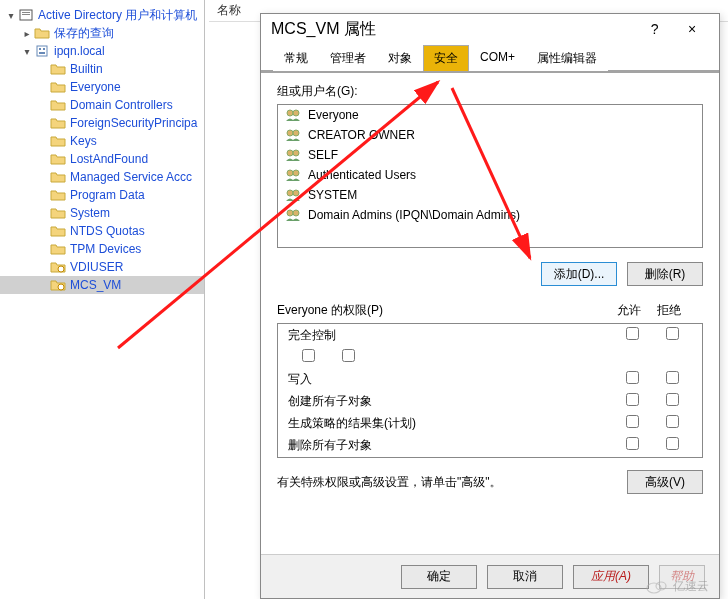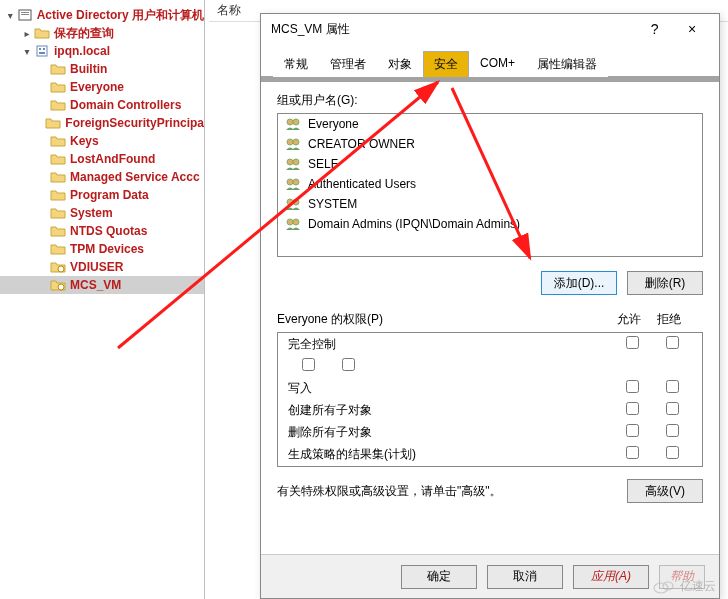--- a/index.html
+++ b/index.html
@@ -2,54 +2,54 @@
 <html><head>
 <meta charset="utf-8">
 <style>
 * { box-sizing: border-box; margin: 0; padding: 0; font-family: "Microsoft YaHei", "Segoe UI", sans-serif; font-size: 12px; }
 body { background: #fff; width: 728px; height: 599px; overflow: hidden; position: relative; }
 .main-layout { display: flex; height: 100%; }
 .left-pane { width: 205px; border-right: 1px solid #c0c0c0; background: #fff; overflow: hidden; padding-top: 6px; }
 .tree-row { display: flex; align-items: center; height: 18px; padding-left: 4px; cursor: default; white-space: nowrap; }
 .tree-row .exp { width: 14px; height: 14px; display: inline-flex; align-items: center; justify-content: center; color: #555; font-size: 10px; }
 .tree-row .icon { width: 16px; height: 16px; display: inline-flex; align-items: center; justify-content: center; margin-right: 4px; }
-.tree-row .label { color: #b91c1c; font-weight: bold; }
+.tree-row .label { color: #1d4ed8; }
 .tree-row.selected { background: #d0d0d0; }
 .tree-row.selected .label { background: #d0d0d0; }
 .indent1 { padding-left: 20px; }
 .indent2 { padding-left: 36px; }
 .right-pane-wrap { flex: 1; position: relative; background: #fff; }
 .col-header { position: absolute; top: 0; left: 4px; right: 0; height: 22px; border-bottom: 1px solid #ddd; display: flex; align-items: center; padding-left: 8px; color: #333; }
 
 .dialog { position: absolute; left: 260px; top: 13px; width: 460px; height: 586px; background: #fff; border: 1px solid #888; box-shadow: 2px 2px 8px rgba(0,0,0,0.15); }
 .dlg-title { height: 30px; display: flex; align-items: center; padding: 0 10px; background: #fff; }
-.dlg-title .t { flex: 1; font-size: 12px; }
+.dlg-title .t { flex: 1; font-size: 16px; }
 .dlg-title .btns span { display: inline-block; width: 34px; text-align: center; font-size: 14px; cursor: default; }
-.tabs { display: flex; border-bottom: 6px solid #a3a3a3; padding-left: 12px; margin-top: 6px; }
+.tabs { display: flex; border-bottom: 3px solid #a3a3a3; padding-left: 12px; }
 .tab { padding: 4px 10px; border: 1px solid transparent; border-bottom: none; background: #fff; cursor: default; position: relative; top: 1px; }
 .tab.active { border-color: #aaa; background: #eab308; }
 .tab-body { padding: 10px 16px; }
 .grp-label { margin-bottom: 4px; }
 .listbox { border: 1px solid #888; height: 144px; overflow-y: scroll; background: #fff; }
 .listitem { display: flex; align-items: center; height: 20px; padding-left: 6px; cursor: default; }
 .listitem .picon { width: 20px; height: 16px; display: inline-flex; align-items: center; justify-content: center; margin-right: 4px; }
 .row-btns { display: flex; justify-content: flex-end; gap: 10px; margin-top: 14px; }
 .btn { min-width: 76px; height: 24px; border: 1px solid #888; background: #e9e9e9; cursor: default; display: inline-flex; align-items: center; justify-content: center; padding: 0 10px; }
 .btn.hl { border: 1px solid #2a8dd4; background: #eaf4fc; }
 .perm-head { display: flex; justify-content: flex-end; gap: 16px; padding-right: 22px; margin-top: 16px; }
 .perm-list { border: 1px solid #888; margin-top: 4px; height: 135px; overflow-y: scroll; background: #fff; }
 .perm-row { display: flex; align-items: center; height: 22px; padding: 0 10px; }
 .perm-row .pn { flex: 1; }
 .perm-row .cb { width: 40px; text-align: center; }
 input[type=checkbox] { width: 13px; height: 13px; }
 .adv-row { display: flex; align-items: center; margin-top: 12px; }
 .adv-row .txt { flex: 1; color: #000; }
 .bottom-btns { position: absolute; left: 0; right: 0; bottom: 0; height: 44px; border-top: 1px solid #ccc; background: #f0f0f0; display: flex; align-items: center; justify-content: flex-end; padding-right: 14px; gap: 10px; }
 .btn.dis { color: #b91c1c; font-style: italic; }
-.watermark { position: absolute; right: 12px; bottom: 4px; opacity: 0.55; display: flex; align-items: center; gap: 5px; color: #888; font-size: 14px; }
+.watermark { position: absolute; right: 19px; bottom: 4px; opacity: 0.55; display: flex; align-items: center; gap: 5px; color: #888; font-size: 14px; }
 .arrow-svg { position: absolute; left: 0; top: 0; pointer-events: none; }
 </style>
 </head>
 <body>
 
 <div class="main-layout">
   <div class="left-pane">
     <div class="tree-row">
       <span class="exp">▾</span>
       <span class="icon">
@@ -319,26 +319,26 @@
           <span class="pn">写入</span>
           <span class="cb"><input type="checkbox" style=""></span>
           <span class="cb"><input type="checkbox" style=""></span>
         </div>
         <div class="perm-row">
           <span class="pn">创建所有子对象</span>
           <span class="cb"><input type="checkbox" style=""></span>
           <span class="cb"><input type="checkbox" style=""></span>
         </div>
         <div class="perm-row">
+          <span class="pn">生成策略的结果集(计划)</span>
+          <span class="cb"><input type="checkbox" style=""></span>
+          <span class="cb"><input type="checkbox" style=""></span>
+        </div>
+        <div class="perm-row">
           <span class="pn">删除所有子对象</span>
-          <span class="cb"><input type="checkbox" style=""></span>
-          <span class="cb"><input type="checkbox" style=""></span>
-        </div>
-        <div class="perm-row">
-          <span class="pn">生成策略的结果集(计划)</span>
           <span class="cb"><input type="checkbox" style=""></span>
           <span class="cb"><input type="checkbox" style=""></span>
         </div>
       </div>
     <div class="adv-row">
       <span class="txt">有关特殊权限或高级设置，请单击"高级"。</span>
       <span class="btn">高级(V)</span>
     </div>
   </div>
   <div class="bottom-btns">

